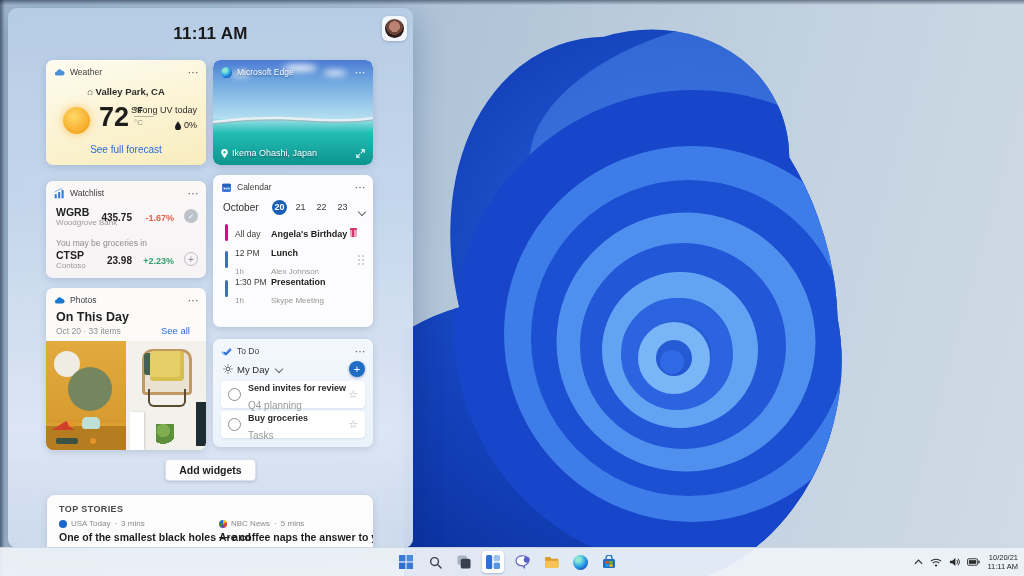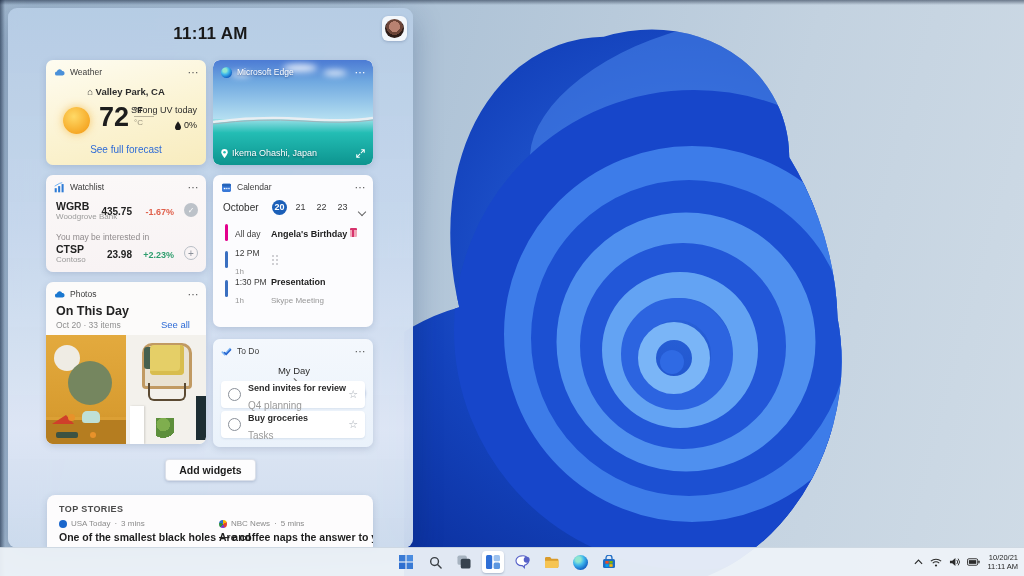--- a/index.html
+++ b/index.html
@@ -119,21 +119,21 @@
   .ph2 .wallf{position:absolute;left:4px;bottom:0;width:14px;height:38px;background:#fff;box-shadow:1px 0 2px rgba(0,0,0,.15);}
   .ph2 .wallf2{position:absolute;right:0;bottom:4px;width:10px;height:44px;background:#1d2d33;}
   .ph2 .chairback{position:absolute;left:16px;top:8px;width:44px;height:40px;border:3px solid #c19a62;border-radius:10px 10px 4px 4px;background:#e9e2d2;}
   .ph2 .cushion{position:absolute;left:24px;top:10px;width:34px;height:30px;border-radius:4px;background:#e5cf67;box-shadow:inset -4px -4px 0 #d8bd4f;}
   .ph2 .cushion2{position:absolute;left:18px;top:12px;width:10px;height:22px;border-radius:3px;background:#45604f;}
   .ph2 .legs{position:absolute;left:22px;top:48px;width:34px;height:16px;border-left:2px solid #5b4a33;border-right:2px solid #5b4a33;border-bottom:2px solid #5b4a33;border-radius:0 0 6px 6px;}
   .ph2 .plant{position:absolute;left:30px;bottom:4px;width:18px;height:22px;background:radial-gradient(circle at 40% 30%,#7fae4e 0 35%,#5d8f3c 36% 70%,transparent 71%);}
   .ph2 .pot{position:absolute;left:34px;bottom:18px;width:10px;height:8px;border-radius:0 0 4px 4px;background:#e8e6e0;}
   
   .todo{height:108px;background:linear-gradient(180deg,#f4f8fd,#eaf2fb);}
-  .todo-bar{position:absolute;top:22px;left:10px;right:8px;height:16px;display:flex;align-items:center;gap:4px;flex-direction:column;}
+  .todo-bar{position:absolute;top:22px;left:10px;right:8px;height:16px;display:flex;align-items:center;gap:4px;}
   .todo-list{font-size:9.5px;color:#2d2d2d;}
   .todo-add{margin-left:auto;width:16px;height:16px;border-radius:50%;border:none;background:#1f6cc5;color:#fff;
     font-size:11px;line-height:15px;text-align:center;padding:0;cursor:pointer;box-shadow:0 1px 3px rgba(20,60,140,.4);}
   .task{position:absolute;left:8px;right:8px;height:27px;background:#fff;border-radius:4px;
     box-shadow:0 1px 2px rgba(60,90,140,.12);display:flex;align-items:center;padding:0 7px;gap:7px;cursor:pointer;}
   .task-circle{width:11px;height:11px;border-radius:50%;border:1.3px solid #8a9099;background:#fff;flex:0 0 auto;cursor:pointer;}
   .task-text{flex:1;min-width:0;}
   .task-title{font-size:9px;font-weight:bold;color:#2b2b2b;line-height:11px;white-space:nowrap;}
   .task-sub{font-size:10px;color:#9a9a9a;line-height:9px;}
   .task-star{border:none;background:none;color:#a9b0b8;font-size:11px;padding:0;cursor:pointer;}
@@ -204,21 +204,21 @@
   <div class="edge-left"></div>
 
   <div class="panel">
     <div class="clock">11:11 AM</div>
     <div class="avatar-btn">
       <div class="avatar"></div>
     </div>
 
     <div class="col col-left">
 
-      <div class="card weather" style="margin-bottom:10px;">
+      <div class="card weather" style="margin-bottom:16px;">
         <div class="card-head">
           <svg class="w-ico" viewBox="0 0 16 16">
               <path d="M4.5 12.5a3 3 0 0 1-.3-6 4 4 0 0 1 7.7-.7 3.2 3.2 0 0 1 .6 6.4z" fill="#4a90d9"></path>
               <path d="M3 13.5h9a2 2 0 0 0 .4-.1H3z" fill="#2563b8"></path>
             </svg>
           <span class="card-title">Weather</span>
           <button class="more-btn">⋯</button>
         </div>
         <div class="wx-loc"><span>⌂</span> <span>Valley Park, CA</span></div>
         <div class="wx-sun"></div>
@@ -248,21 +248,21 @@
           <span class="card-title">Watchlist</span>
           <button class="more-btn">⋯</button>
         </div>
         <div class="stock-row" style="top:25px;">
           <div class="stock-sym">WGRB</div>
           <div class="stock-co">Woodgrove Bank</div>
           <div class="stock-price">435.75</div>
           <div class="stock-chg chg-down">-1.67%</div>
           <button class="stock-act act-check">✓</button>
         </div>
-        <div class="watch-note">You may be interested in</div>
+        <div class="watch-note">You may be groceries in</div>
         <div class="stock-row" style="top:68px;">
           <div class="stock-sym">CTSP</div>
           <div class="stock-co">Contoso</div>
           <div class="stock-price">23.98</div>
           <div class="stock-chg chg-up">+2.23%</div>
           <button class="stock-act act-plus">+</button>
         </div>
       </div>
 
       <div class="card photos">
@@ -355,20 +355,21 @@
           </span>
         </div>
         <div class="evt" style="top:46px;height:22px;">
           <span class="evt-bar" style="background:#e3008c;"></span>
           <span class="evt-time"><span class="evt-t1">All day</span></span>
           <span class="evt-main"><span class="evt-title"><span>Angela's Birthday</span><span class="gift"></span></span></span>
         </div>
         <div class="evt" style="top:72px;height:25px;">
           <span class="evt-bar" style="background:#3a6fc0;"></span>
           <span class="evt-time"><span class="evt-t1">12 PM</span><br><span class="evt-t2">1h</span></span>
+          <span class="evt-main"><span class="evt-title">Lunch</span><br><span class="evt-sub">Alex Johnson</span></span>
           <span class="drag-dots">
               <i></i>
               <i></i>
               <i></i>
               <i></i>
               <i></i>
               <i></i>
             </span>
         </div>
         <div class="evt" style="top:101px;height:25px;">

